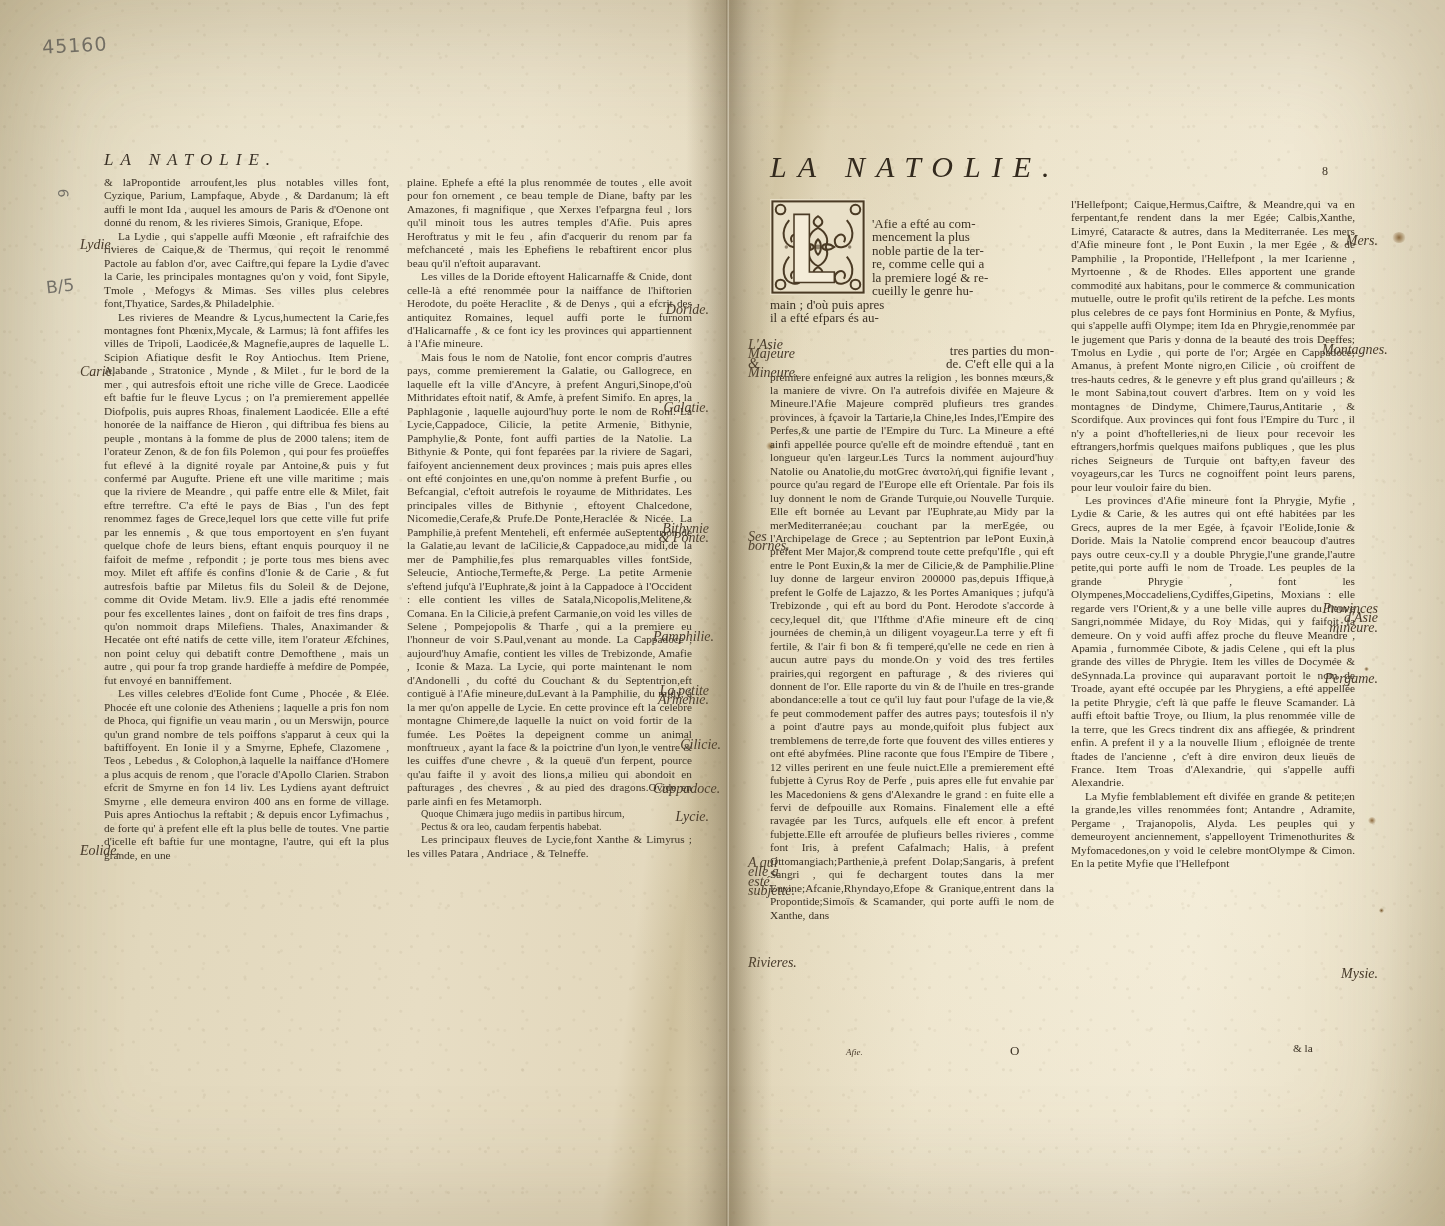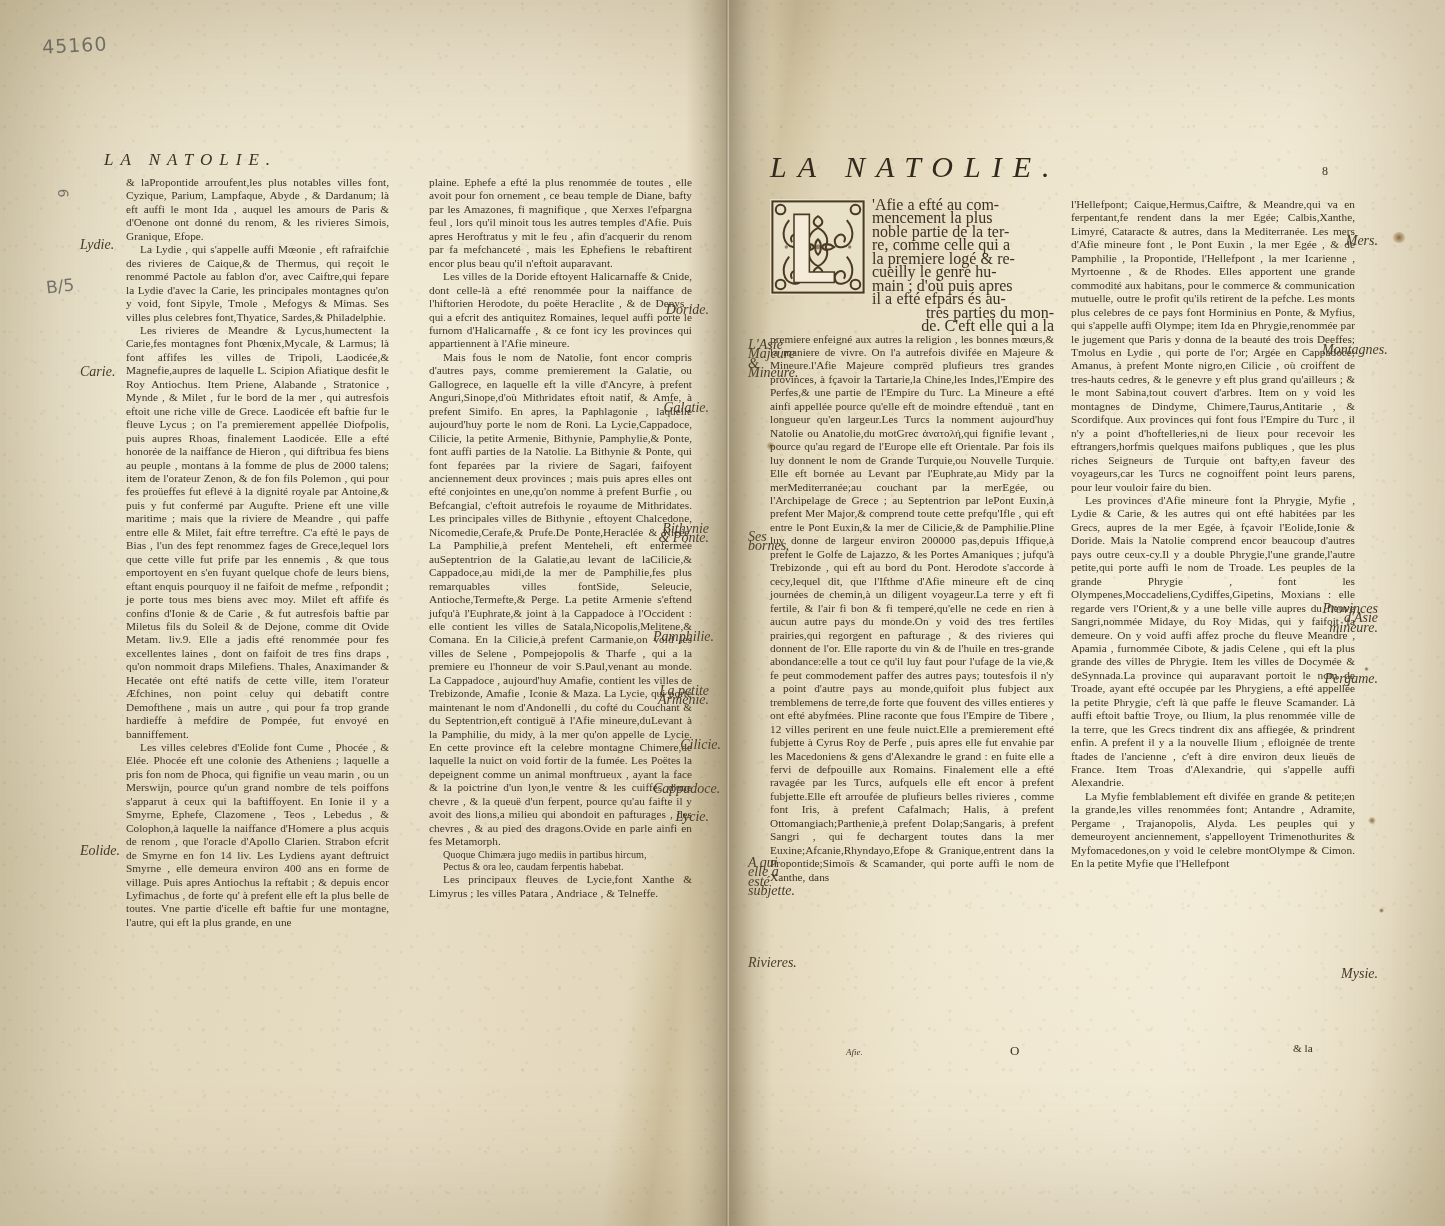--- a/index.html
+++ b/index.html
@@ -96,36 +96,36 @@
   }
   .mnote.r{width:56px;text-align:right;}
 
   
   #verso{
     left:104px;top:150px;width:588px;height:910px;
     filter:saturate(.92) contrast(.98);
   }
   #verso .running-head{margin-bottom:6px;}
   #verso .cols{gap:18px;}
-  #verso .col{width:285px;margin-left:22px;}
+  #verso .col{width:285px;}
 
   
   #recto{
     left:770px;top:150px;width:586px;height:915px;
   }
   #recto .running-head.big{margin-bottom:14px;}
   #recto .cols{gap:17px;}
   #recto .col{width:284px;}
 
   
   .initial-wrap{float:left;width:96px;height:96px;margin:1px 6px 0 0;}
   .initial{
     width:96px;height:96px;display:block;
   }
-  .drop-lines{font-size:16px;line-height:13.45px;}
+  .drop-lines{font-size:13px;line-height:13.45px;margin-top:19px;}
 
   
   #signature{
     position:absolute;left:1010px;top:1043px;
     font-size:13px;color:#3b3124;letter-spacing:1px;
   }
   #catchword{
     position:absolute;left:1293px;top:1042px;
     font-size:11.3px;color:#3b3124;
   }

